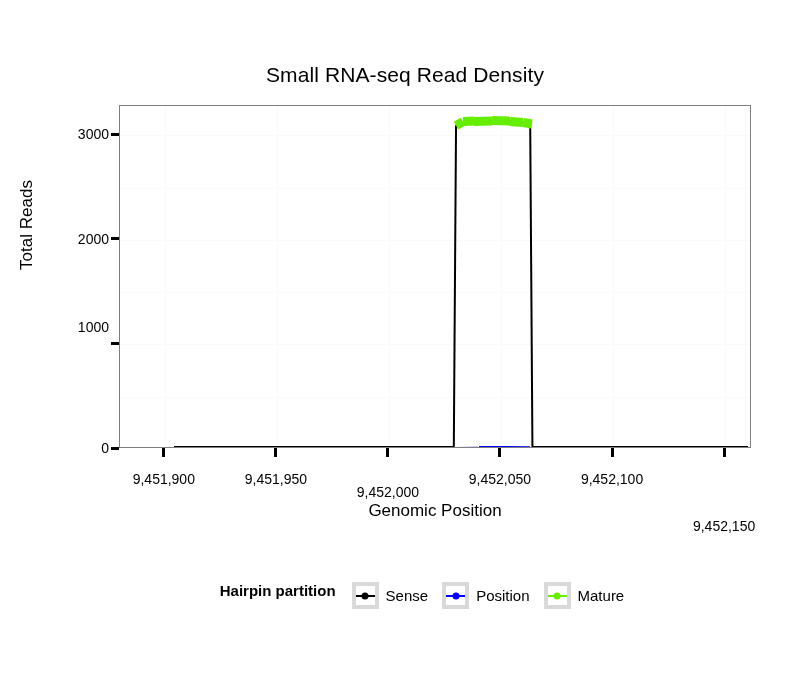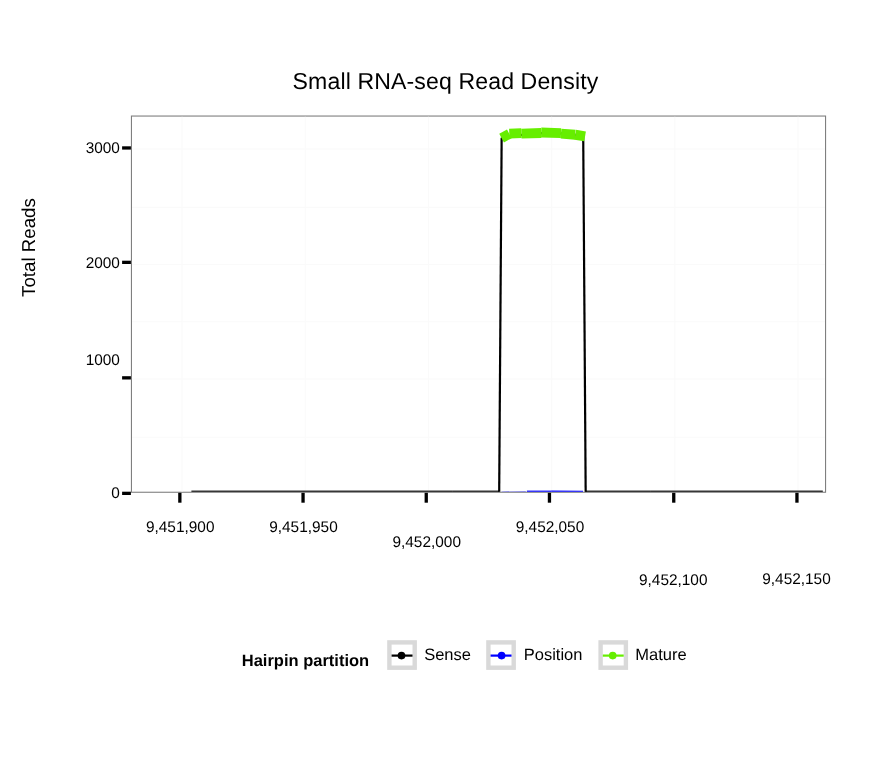--- a/index.html
+++ b/index.html
@@ -58,21 +58,21 @@
   }
   .axis-title-y{
     position:absolute;left:-53px;top:215px;width:160px;
     text-align:center;font-size:17px;color:#000;
     transform:rotate(-90deg);transform-origin:center center;
   }
 
   
   .legend{
     position:absolute;left:0;right:0;top:582px;
-    display:flex;justify-content:center;align-items:flex-end;gap:0px;padding-left:48px;
+    display:flex;justify-content:center;align-items:flex-start;gap:0px;padding-left:48px;
   }
   .legend-title{
     font-size:15px;font-weight:bold;color:#000;margin-right:16px;
     white-space:nowrap;
   }
   .legend-item{display:flex;align-items:center;margin-right:14px;}
   .legend-key{
     width:27px;height:27px;background:#ffffff;
     border:4px solid #d9d9d9;box-sizing:border-box;
     position:relative;margin-right:7px;flex:none;
@@ -155,24 +155,25 @@
       <div class="tick tick-x" style="left: 267.436px;"></div>
       <div class="tick tick-x" style="left: 379.493px;"></div>
       <div class="tick tick-x" style="left: 491.55px;"></div>
       <div class="tick tick-x" style="left: 603.606px;"></div>
     </div>
   <div class="xlabels-wrap" id="xlabels">
       <div class="xtick-label" style="left: 44.8227px; top: 0px;">9,451,900</div>
       <div class="xtick-label" style="left: 156.879px; top: 0px;">9,451,950</div>
       <div class="xtick-label" style="left: 268.936px; top: 13px;">9,452,000</div>
       <div class="xtick-label" style="left: 380.993px; top: 0px;">9,452,050</div>
-      <div class="xtick-label" style="left: 493.05px; top: 0px; margin-top: 48px;">9,452,100</div>
+      <div class="xtick-label" style="left: 493.05px; top: 0px;">9,452,100</div>
       <div class="xtick-label" style="left: 605.106px; top: 0px; margin-top: 47px;">9,452,150</div>
     </div>
 
+  <div class="axis-title-x">Genomic Position</div>
   <div class="axis-title-y">Total Reads</div>
 
   <div class="legend">
     <div class="legend-title">Hairpin partition</div>
     <div id="legend-items" style="display:flex;align-items:center;">
         <div class="legend-item">
           <div class="legend-key">
             <div class="kline" style="background: rgb(0, 0, 0);"></div>
             <div class="kpt" style="background: rgb(0, 0, 0);"></div>
           </div>

